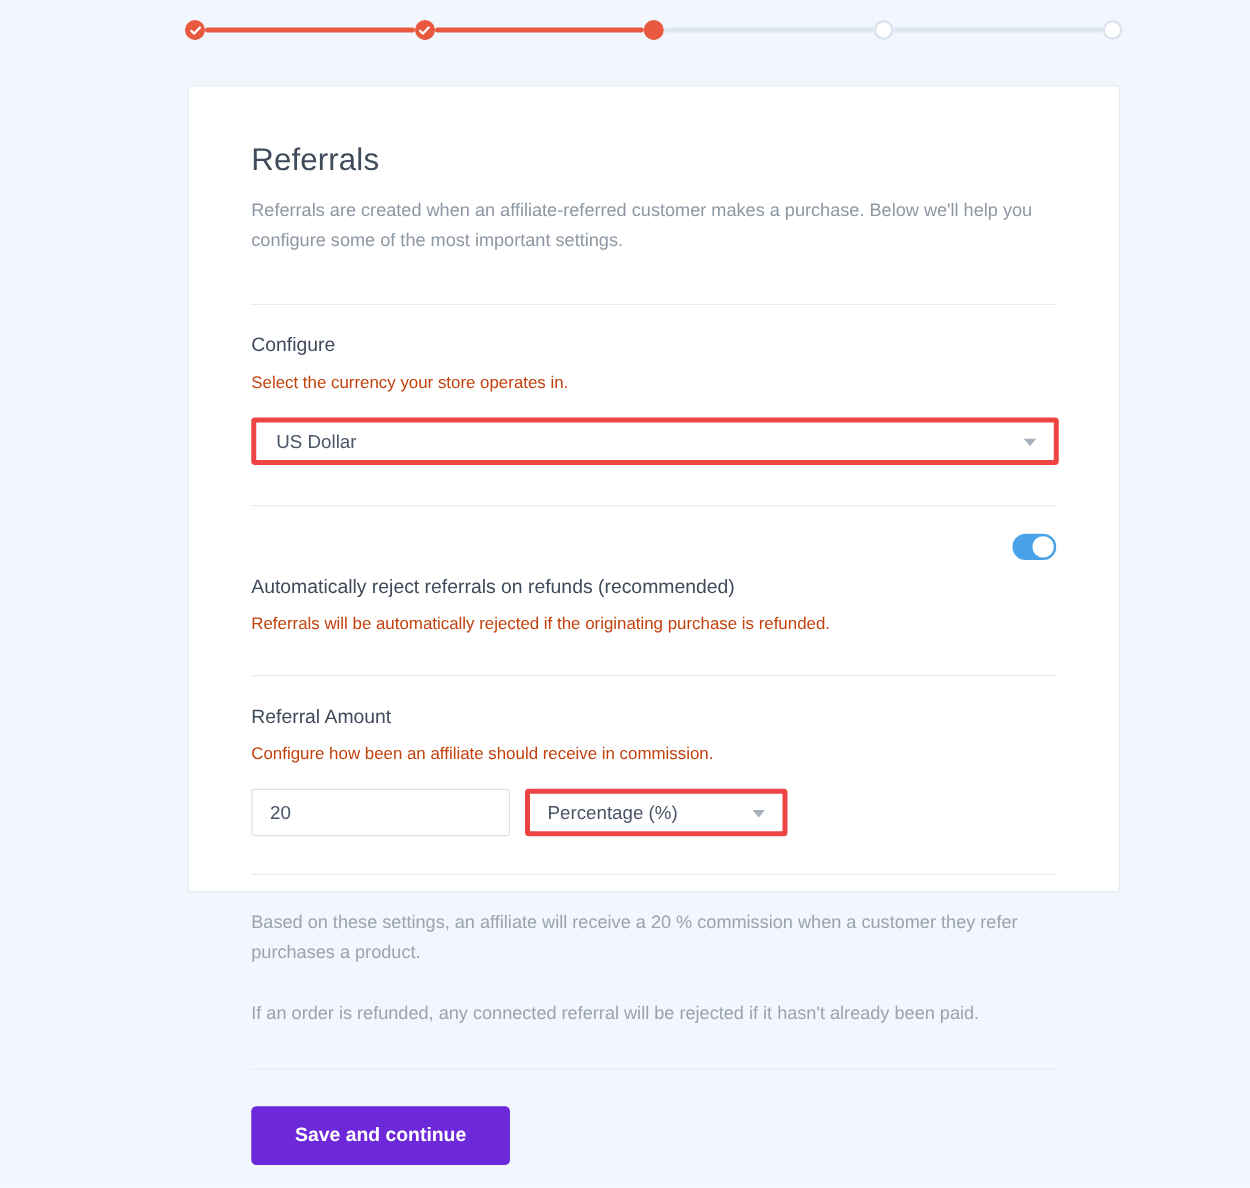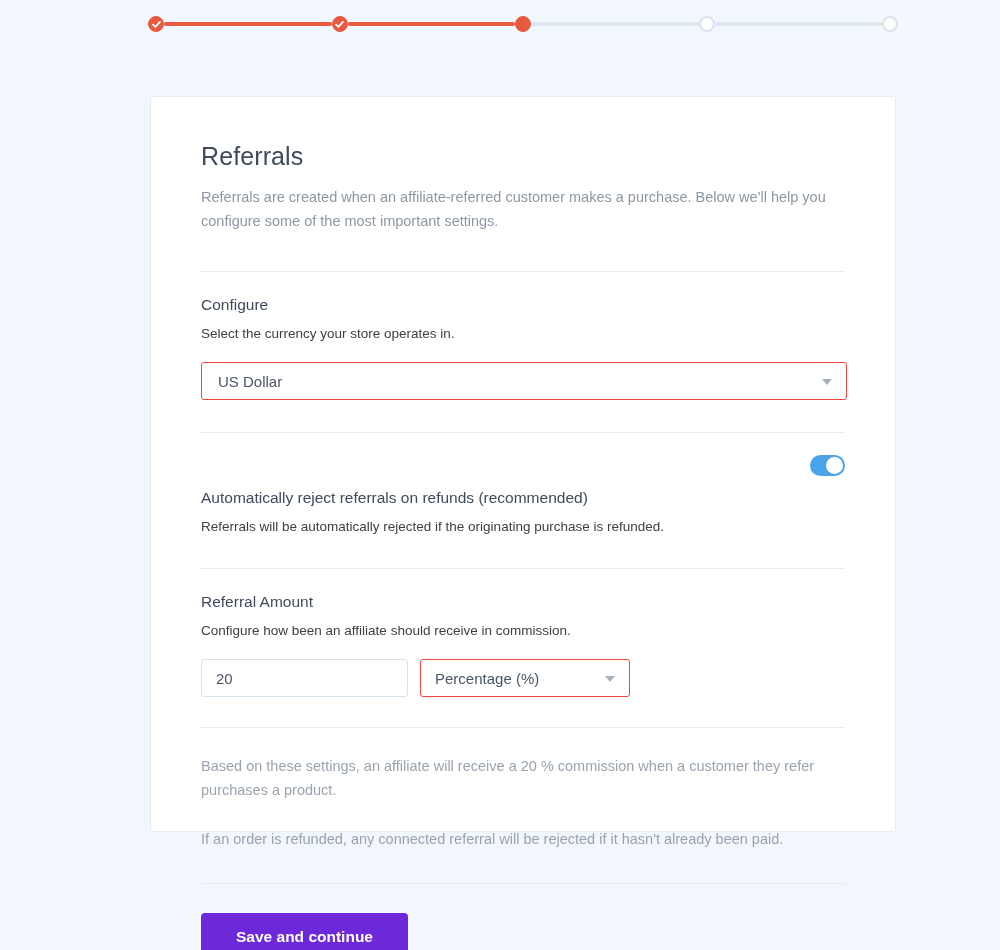--- a/index.html
+++ b/index.html
@@ -53,23 +53,23 @@
     height: 4px;
     border-radius: 2px;
   }
   .step-line.done { background: #e8593f; }
   .step-line.todo { background: #dde7f1; }
 
   
   .card {
     position: absolute;
     left: 150px;
-    top: 96px;
+    top: 68px;
     width: 746px;
-    height: 736px;
+    height: 646px;
     background: #ffffff;
     border: 1px solid #e3ecf5;
     border-radius: 3px;
   }
   .card-inner {
     padding: 0 50px;
   }
 
   .page-title {
     margin: 0;
@@ -100,29 +100,29 @@
   .section-title {
     margin: 0;
     padding-top: 24px;
     font-size: 15.5px;
     font-weight: normal;
     color: #3f4a5a;
   }
   .section-sub {
     margin: 12px 0 0 0;
     font-size: 13.5px;
-    color: #404040;
+    color: #c2410c;
   }
 
   
   .select-box {
     position: relative;
     margin-top: 21px;
     height: 38px;
-    border: 1px solid #ef4444;
+    border: 4px solid #ef4444;
     border-radius: 3px;
     background: #fff;
     display: flex;
     align-items: center;
     padding: 0 16px;
     font-size: 15px;
     color: #4a5566;
     cursor: pointer;
   }
   .select-box.full { width: 646px; }

